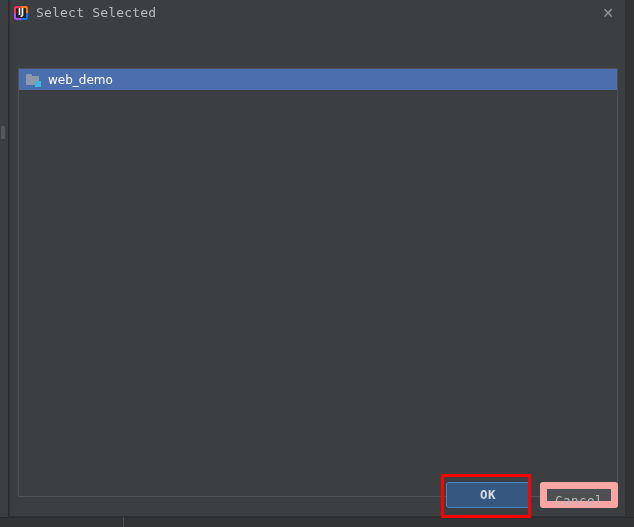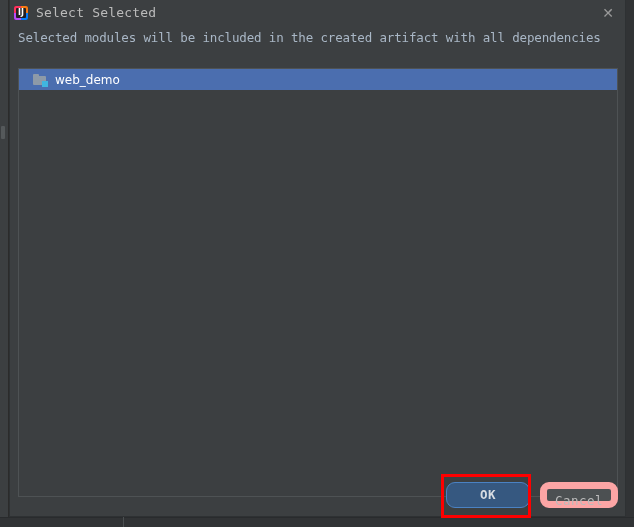--- a/index.html
+++ b/index.html
@@ -146,21 +146,21 @@
     height: 429px;
     background: #3c3f41;
     border: 1px solid #4e5254;
     box-sizing: border-box;
     overflow: hidden;
   }
   .list-row {
     display: flex;
     align-items: center;
     height: 21px;
-    padding-left: 14px;
+    padding-left: 7px;
     box-sizing: border-box;
     font-family: "DejaVu Sans", sans-serif;
     font-size: 12px;
   }
   .list-row.selected {
     background: #4b6eaf;
     color: #ffffff;
   }
   .module-icon {
     position: relative;
@@ -194,21 +194,21 @@
 
   
   #dialog-footer {
     flex: 0 0 45px;
     position: relative;
   }
   .btn {
     position: absolute;
     height: 26px;
     box-sizing: border-box;
-    border-radius: 9px;
+    border-radius: 3px;
     font-family: "DejaVu Sans Mono", monospace;
     font-size: 12.5px;
     line-height: 24px;
     text-align: center;
     cursor: pointer;
     user-select: none;
   }
   #ok-button {
     left: 436px;
     top: 11px;
@@ -263,21 +263,20 @@
       <div class="q4"></div>
       <div class="inner"></div>
       <div class="glyph">IJ</div>
     </div>
     <div id="title-text">Select Selected</div>
     <div id="close-button">✕</div>
   </div>
 
   <div id="dialog-body">
 
-    <div id="description">Selected modules will be included in the created artifact with all dependencies</div>
 
     <div id="modules-list">
       <div class="list-row selected">
         <span class="module-icon">
           <span class="folder-back"></span>
           <span class="folder-body"></span>
           <span class="module-dot"></span>
         </span>
         <span class="module-label">web_demo</span>
       </div>

